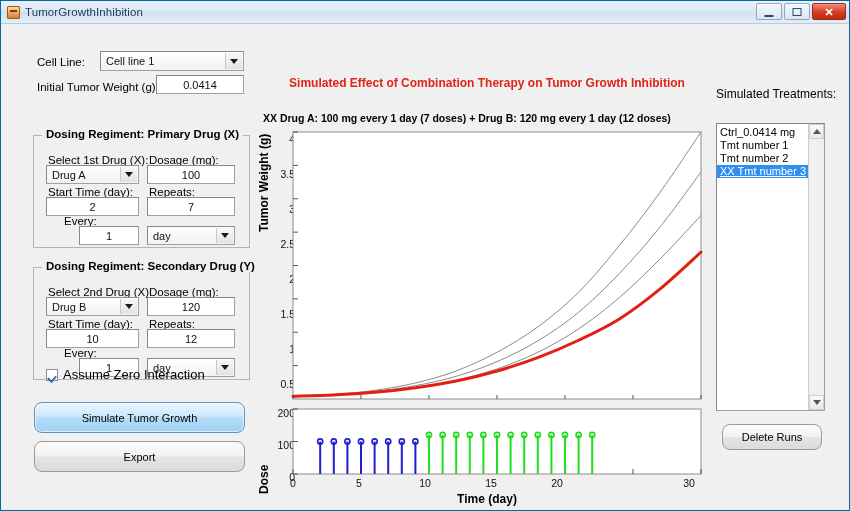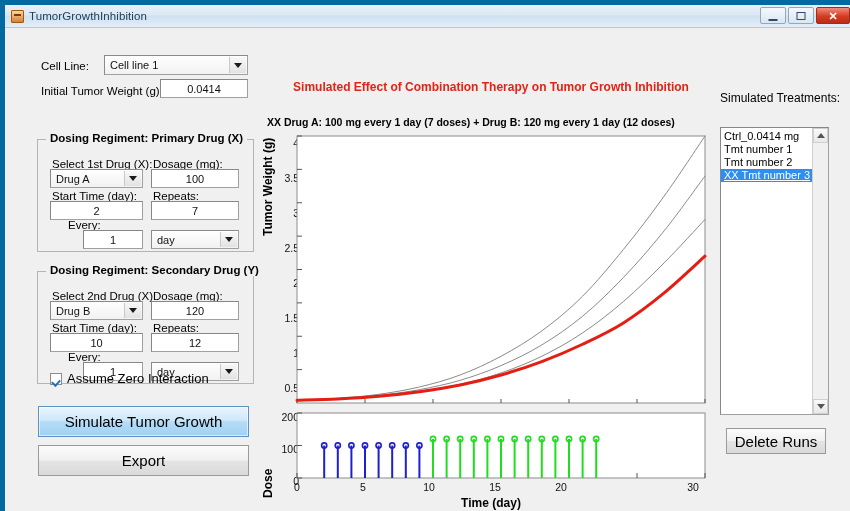--- a/index.html
+++ b/index.html
@@ -7,21 +7,21 @@
   body {
     width:850px; height:511px;
     font-family:"Liberation Sans", sans-serif;
     background:#ffffff;
     overflow:hidden;
   }
 
   
   .window {
     position:absolute; left:0; top:0; width:850px; height:511px;
-    border:5px solid #0369a1;
+    border:1px solid #0369a1;
     background:#f0f0f0;
   }
   .titlebar {
     position:absolute; left:0; top:0; width:848px; height:23px;
     background:linear-gradient(to bottom,#e8f0f8 0%,#dce8f4 45%,#cfe0f0 50%,#e3eef8 100%);
     border-bottom:1px solid #b8cada;
     display:flex; align-items:center;
   }
   .title-icon {
     width:13px; height:13px; margin-left:6px; margin-right:5px;
@@ -87,23 +87,23 @@
 
   .groupbox {
     position:absolute; border:1px solid #b4b4b4; background:transparent;
   }
   .groupbox > .gtitle {
     position:absolute; top:-8px; left:8px; background:#f0f0f0; padding:0 4px;
     font-size:11.5px; font-weight:bold; color:#000; white-space:nowrap;
   }
 
   .btn {
-    border:1px solid #9a9a9a; border-radius:0;
+    border:1px solid #9a9a9a; border-radius:8px;
     background:linear-gradient(to bottom,#fbfbfb 0%,#f1f1f1 48%,#e4e4e4 52%,#dadada 100%);
-    font-size:15px; color:#000;
+    font-size:11px; color:#000;
     display:flex; align-items:center; justify-content:center;
   }
   .btn.primary {
     border:1px solid #5a93c4;
     background:linear-gradient(to bottom,#eaf5fd 0%,#cfe8fa 45%,#b4dcf7 52%,#9fd1f3 100%);
     box-shadow:inset 0 0 0 1px rgba(255,255,255,.6);
   }
 
   .checkrow { position:absolute; display:flex; align-items:center; gap:5px; }
   .checkbox {

